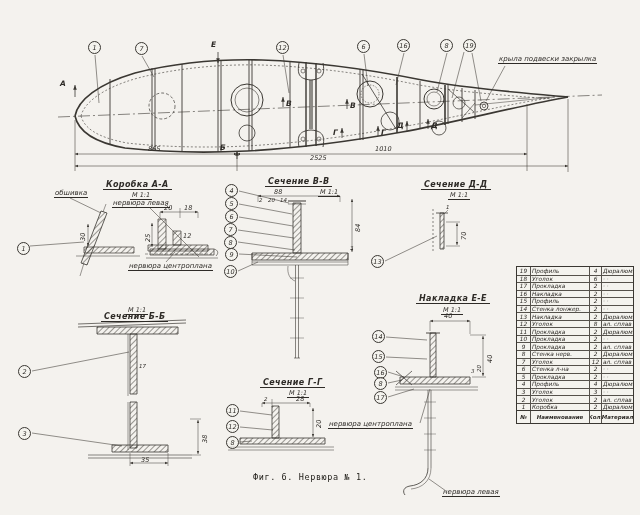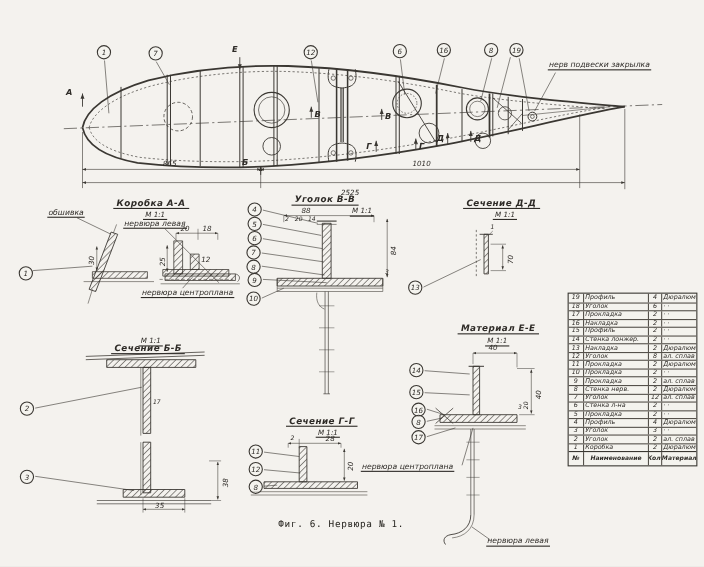--- a/index.html
+++ b/index.html
@@ -282,38 +282,38 @@
   <div class="mark" style="left:220px;top:143px">Б</div>
   <div class="mark" style="left:286px;top:99px">В</div>
   <div class="mark" style="left:350px;top:101px">В</div>
   <div class="mark" style="left:333px;top:128px">Г</div>
   <div class="mark" style="left:381px;top:128px">Г</div>
   <div class="mark" style="left:397px;top:121px">Д</div>
   <div class="mark" style="left:431px;top:121px">Д</div>
 
   <div class="dim" style="left:148px;top:145px">865</div>
   <div class="dim" style="left:375px;top:145px">1010</div>
-  <div class="dim" style="left:310px;top:171px">2525</div>
-  <div class="lbl" style="left:498px;top:55px">нерв подвески закрылка</div>
+  <div class="dim" style="left:310px;top:154px">2525</div>
+  <div class="lbl" style="left:498px;top:55px">крыла подвески закрылка</div>
 
   <div class="stitle" style="left:103px;top:180px">Коробка А-А</div>
   <div class="sscale" style="left:130px;top:191px">М 1:1</div>
-  <div class="lbl" style="left:43px;top:189px">обшивка</div>
+  <div class="lbl" style="left:54px;top:189px">обшивка</div>
   <div class="lbl" style="left:112px;top:199px">нервюра левая</div>
   <div class="lbl" style="left:128px;top:262px">нервюра центроплана</div>
   <div class="dim dimv" style="left:79px;top:241px">30</div>
   <div class="dim" style="left:183px;top:232px">12</div>
   <div class="dim" style="left:164px;top:204px">20</div>
   <div class="dim" style="left:184px;top:204px">18</div>
   <div class="dim dimv" style="left:144px;top:242px">25</div>
   <div class="co" style="left:17px;top:242px">
       <span>1</span>
     </div>
 
-  <div class="stitle" style="left:265px;top:177px">Уголок В-В</div>
+  <div class="stitle" style="left:265px;top:177px">Сечение В-В</div>
   <div class="sscale" style="left:318px;top:188px">М 1:1</div>
   <div class="dim" style="left:274px;top:188px">88</div>
   <div class="dim sm" style="left:259px;top:197px">2</div>
   <div class="dim sm" style="left:268px;top:197px">20</div>
   <div class="dim sm" style="left:280px;top:197px">14</div>
   <div class="dim dimv" style="left:354px;top:232px">84</div>
   <div class="dim sm" style="left:350px;top:245px">3</div>
   <div class="co" style="left:225px;top:184px">
       <span>4</span>
     </div>
@@ -364,21 +364,21 @@
   <div class="co" style="left:226px;top:404px">
       <span>11</span>
     </div>
   <div class="co" style="left:226px;top:420px">
       <span>12</span>
     </div>
   <div class="co" style="left:226px;top:436px">
       <span>8</span>
     </div>
 
-  <div class="stitle" style="left:416px;top:294px">Материал Е-Е</div>
+  <div class="stitle" style="left:416px;top:294px">Накладка Е-Е</div>
   <div class="sscale" style="left:441px;top:306px">М 1:1</div>
   <div class="dim" style="left:444px;top:312px">40</div>
   <div class="dim dimv" style="left:486px;top:363px">40</div>
   <div class="dim sm dimv" style="left:476px;top:372px">20</div>
   <div class="dim sm" style="left:471px;top:368px">3</div>
   <div class="lbl" style="left:328px;top:420px">нервюра центроплана</div>
   <div class="lbl" style="left:442px;top:488px">нервюра левая</div>
   <div class="co" style="left:372px;top:330px">
       <span>14</span>
     </div>

